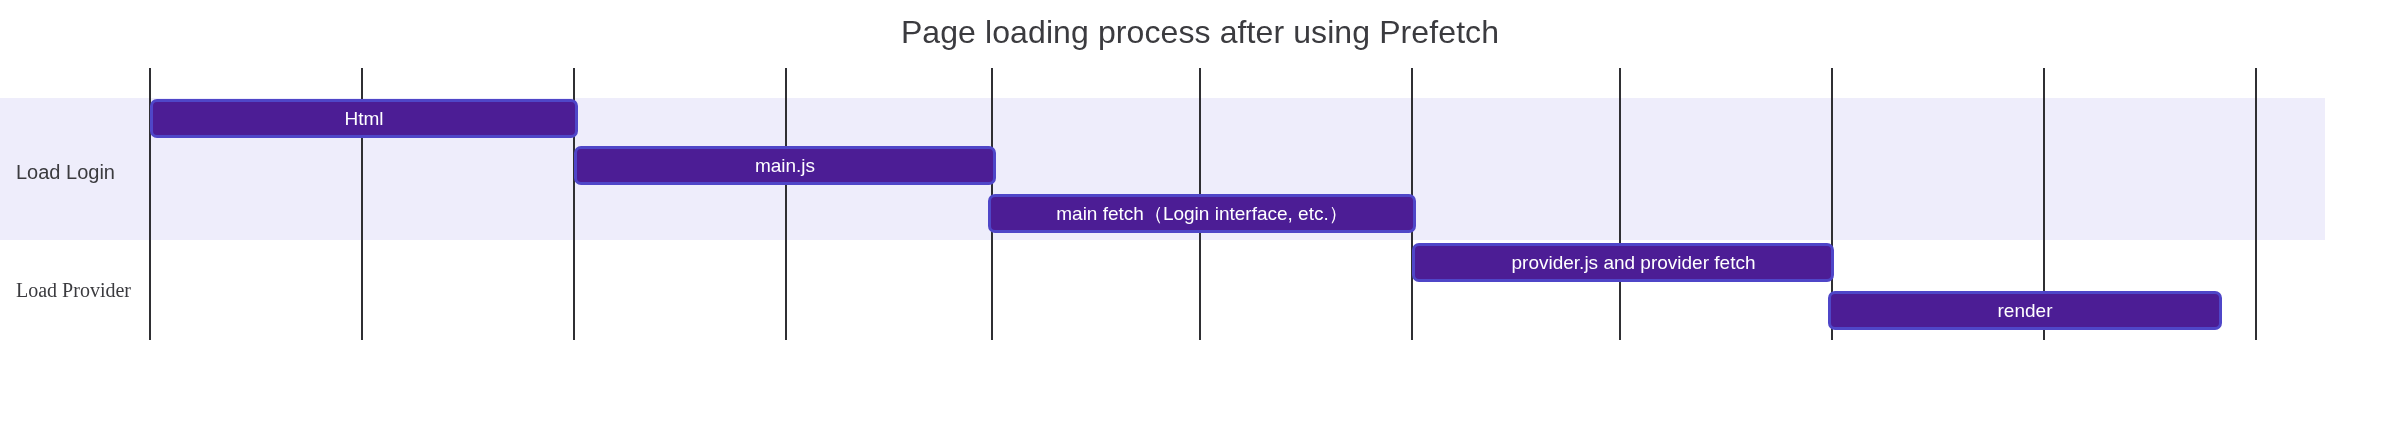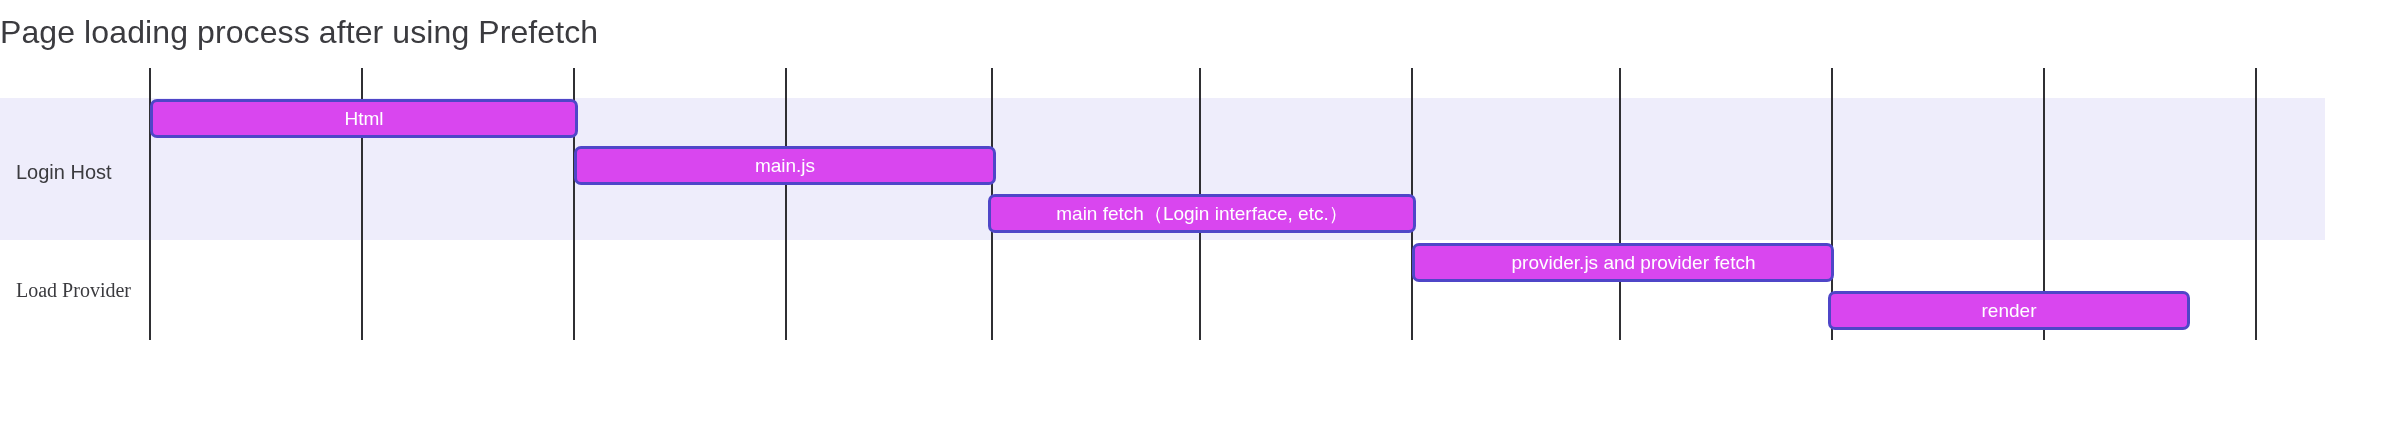--- a/index.html
+++ b/index.html
@@ -19,20 +19,21 @@
     background: #ffffff;
     overflow: hidden;
   }
 
   
   #chart-title {
     position: absolute;
     left: 0;
     top: 14px;
     width: 2400px;
+    text-align: center;
     font-size: 32px;
     font-weight: 400;
     color: #3b3b3f;
     letter-spacing: 0.1px;
     white-space: pre;
   }
 
   
   #plot {
     position: absolute;
@@ -63,21 +64,21 @@
     color: #3b3b3f;
     white-space: nowrap;
     transform: translateY(-50%);
   }
 
   
   .task-bar {
     position: absolute;
     height: 39px;
     box-sizing: border-box;
-    background: #d946ef;
+    background: #4c1d95;
     border: 3px solid #4f46c8;
     border-radius: 7px;
     display: flex;
     align-items: center;
     justify-content: center;
     color: #ffffff;
     font-size: 19px;
     white-space: nowrap;
     overflow: visible;
   }
@@ -100,32 +101,32 @@
       <div class="gridline" style="left: 361px; top: 68px; height: 272px;"></div>
       <div class="gridline" style="left: 573px; top: 68px; height: 272px;"></div>
       <div class="gridline" style="left: 785px; top: 68px; height: 272px;"></div>
       <div class="gridline" style="left: 991px; top: 68px; height: 272px;"></div>
       <div class="gridline" style="left: 1199px; top: 68px; height: 272px;"></div>
       <div class="gridline" style="left: 1411px; top: 68px; height: 272px;"></div>
       <div class="gridline" style="left: 1619px; top: 68px; height: 272px;"></div>
       <div class="gridline" style="left: 1831px; top: 68px; height: 272px;"></div>
       <div class="gridline" style="left: 2043px; top: 68px; height: 272px;"></div>
       <div class="gridline" style="left: 2255px; top: 68px; height: 272px;"></div>
-      <div class="lane-label" style="top: 172px;">Login Host</div>
+      <div class="lane-label" style="top: 172px;">Load Login</div>
       <div class="lane-label" style="top: 290px; font-family: Liberation Serif, serif;">Load Provider</div>
       <div class="task-bar" style="left: 150px; top: 99px; width: 428px;">
         <span class="task-bar-label">Html</span>
       </div>
       <div class="task-bar" style="left: 988px; top: 194px; width: 428px;">
         <span class="task-bar-label">main fetch（Login interface, etc.）</span>
       </div>
       <div class="task-bar" style="left: 574px; top: 146px; width: 422px;">
         <span class="task-bar-label">main.js</span>
       </div>
       <div class="task-bar" style="left: 1412px; top: 243px; width: 422px; padding-left: 21px;">
         <span class="task-bar-label">provider.js and provider fetch</span>
       </div>
-      <div class="task-bar" style="left: 1828px; top: 291px; width: 362px;">
+      <div class="task-bar" style="left: 1828px; top: 291px; width: 394px;">
         <span class="task-bar-label">render</span>
       </div>
     </div>
 
 </div>
 
 </body></html>

